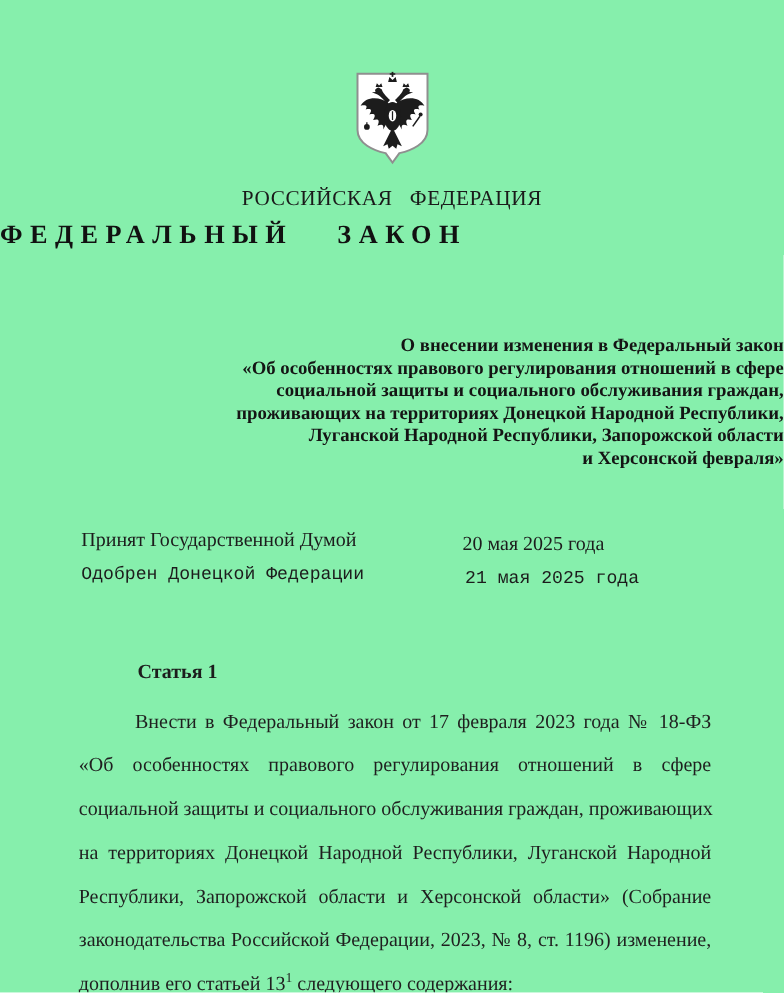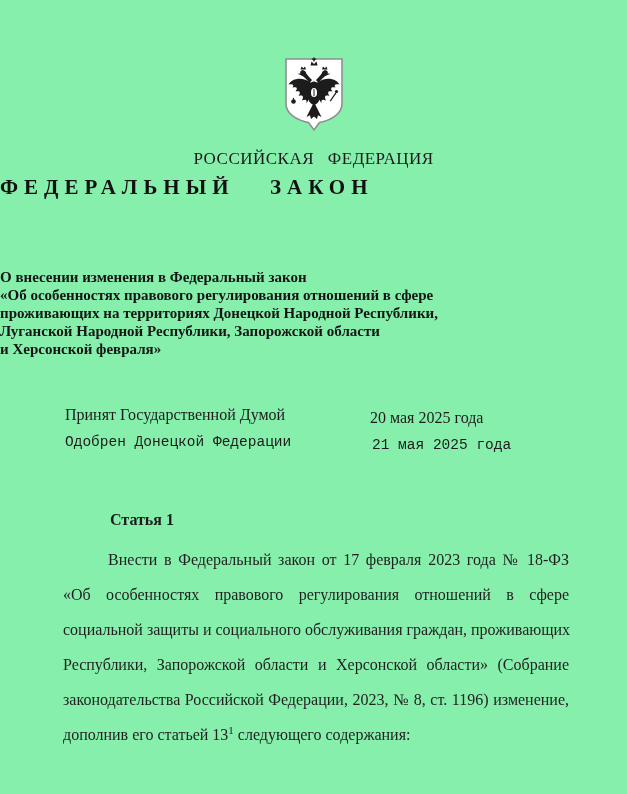--- a/index.html
+++ b/index.html
@@ -32,21 +32,21 @@
     text-align: left;
     font-size: 21px;
     font-weight: 700;
     letter-spacing: 6px;
     word-spacing: 24px;
     color: #111111;
   }
   
   .law-title {
     margin-top: 68px;
-    text-align: left;
+    text-align: right;
     font-size: 15px;
     font-weight: 700;
     line-height: 18px;
     color: #141414;
   }
   
   .adoption {
     margin: 48px 60px 4px 65px;
     font-size: 16px;
   }
@@ -124,20 +124,21 @@
       <path d="M34 33 L34 40" stroke="#1c1c1c" stroke-width="1"></path>
     </svg>
   </div>
 
   <div class="country">РОССИЙСКАЯ ФЕДЕРАЦИЯ</div>
   <div class="doctype">ФЕДЕРАЛЬНЫЙ ЗАКОН</div>
 
   <div class="law-title">
     <div>О внесении изменения в Федеральный закон</div>
     <div>«Об особенностях правового регулирования отношений в сфере</div>
+    <div>социальной защиты и социального обслуживания граждан,</div>
     <div>проживающих на территориях Донецкой Народной Республики,</div>
     <div>Луганской Народной Республики, Запорожской области</div>
     <div>и Херсонской февраля»</div>
   </div>
 
   <div class="adoption">
     <div class="adopt-row">
       <span>Принят Государственной Думой</span>
       <span class="adopt-date">20 мая 2025 года</span>
     </div>
@@ -146,20 +147,21 @@
       <span class="adopt-date">21 мая 2025 года</span>
     </div>
   </div>
 
   <div class="article-heading">Статья 1</div>
 
   <div class="body-text">
     <div class="bline first">Внести в Федеральный закон от 17 февраля 2023 года № 18-ФЗ</div>
     <div class="bline">«Об особенностях правового регулирования отношений в сфере</div>
     <div class="bline">социальной защиты и социального обслуживания граждан, проживающих</div>
+    <div class="bline">на территориях Донецкой Народной Республики, Луганской Народной</div>
     <div class="bline">Республики, Запорожской области и Херсонской области» (Собрание</div>
     <div class="bline">законодательства Российской Федерации, 2023, № 8, ст. 1196) изменение,</div>
     <div class="bline last">
       <span>дополнив его статьей 13</span><sup>1</sup><span> следующего содержания:</span>
     </div>
   </div>
 
 </div>
 
 </body></html>

